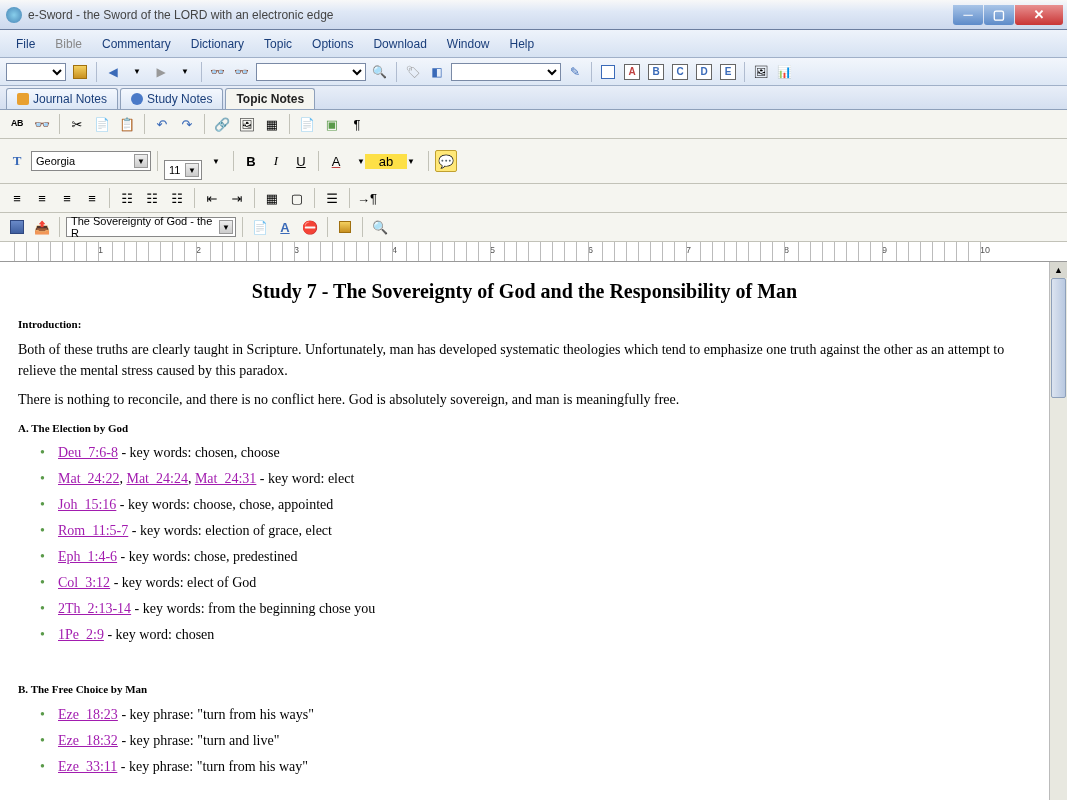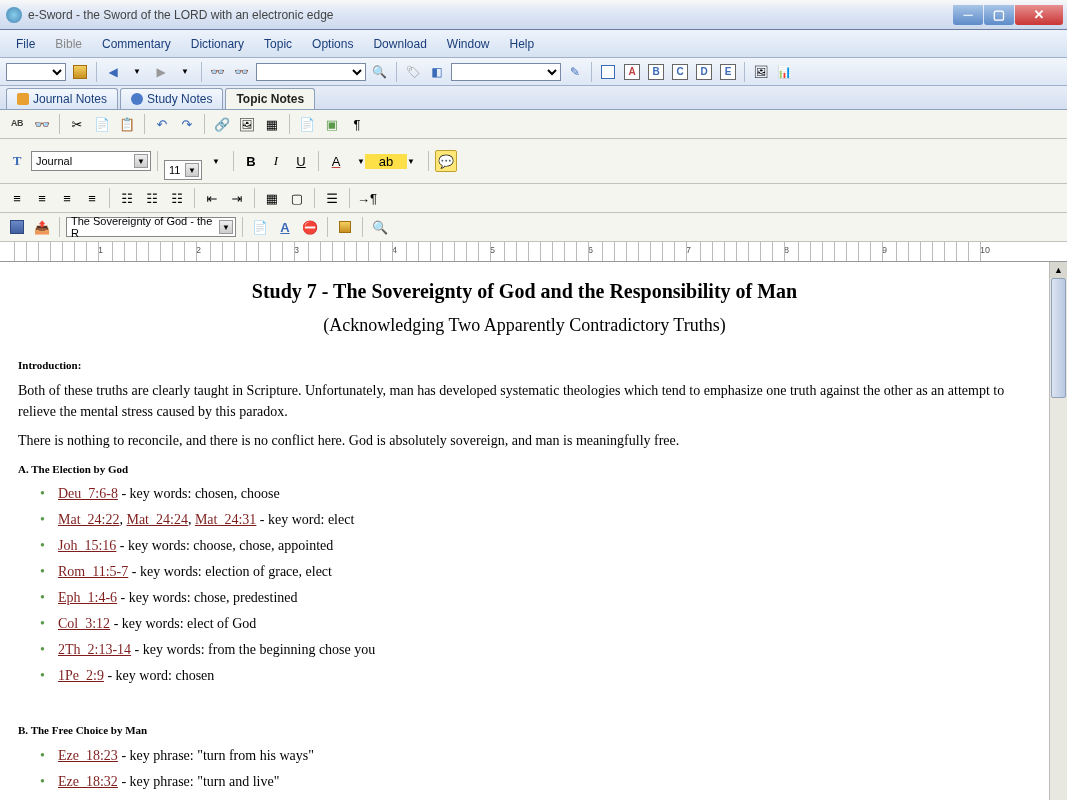--- a/index.html
+++ b/index.html
@@ -50,21 +50,21 @@
 
 .docwrap { position: relative; height: 558px; display: flex; }
 .document { flex: 1; background: #fff; overflow-y: auto; padding: 14px 18px; font-family: Georgia, serif; font-size: 14px; color: #000; line-height: 1.5; }
 .document h1 { text-align: center; font-size: 20px; font-weight: bold; margin-bottom: 6px; }
 .document h2.sub { text-align: center; font-size: 18px; font-weight: normal; margin-bottom: 18px; }
 .document .sec { font-weight: bold; font-size: 11px; margin-top: 10px; margin-bottom: 6px; }
 .document p { margin-bottom: 8px; }
 .document ul { list-style: none; padding-left: 40px; }
 .document li { margin-bottom: 5px; position: relative; }
 .document li::before { content: "•"; color: #5a9a4a; position: absolute; left: -18px; font-size: 14px; }
-.document a.ref { color: #7f1d1d; text-decoration: underline; }
+.document a.ref { color: #a21caf; text-decoration: underline; }
 .scrollbar { width: 18px; background: #e8e8e0; border-left: 1px solid #bbb; position: relative; }
 .scrollthumb { position: absolute; left: 1px; right: 1px; top: 16px; height: 120px; background: linear-gradient(to right,#dce4f0,#b8c8e0); border: 1px solid #8ea0ba; border-radius: 2px; }
 .scrollbtn { position: absolute; left: 0; right: 0; height: 16px; background: #d8d8d0; font-size: 9px; display: flex; align-items: center; justify-content: center; }
 .scrollbtn.up { top: 0; }
 .scrollbtn.dn { bottom: 0; }
 
 
 .filetab { height: 20px; background: #f5f5f0; border-top: 1px solid #bbb; border-bottom: 1px solid #999; padding: 2px 6px; font-size: 11px; color: #555; }
 
 
@@ -150,21 +150,21 @@
   <div class="tab">
     <span class="tabicon" style="background:#4a7ac8;border-radius:50%"></span>
     <span>Study Notes</span>
   </div>
   <div class="tab active">
     <span>Topic Notes</span>
   </div>
 </div>
 
 <div class="editorbar">
-  <div class="ebtn" style="color:#404040;font-weight:bold">ᴬᴮ</div>
+  <div class="ebtn" style="color:#000000;font-weight:bold">ᴬᴮ</div>
   <div class="ebtn">👓</div>
   <div class="esep"></div>
   <div class="ebtn">✂</div>
   <div class="ebtn">📄</div>
   <div class="ebtn">📋</div>
   <div class="esep"></div>
   <div class="ebtn" style="color:#3a6ab8">↶</div>
   <div class="ebtn" style="color:#3a6ab8">↷</div>
   <div class="esep"></div>
   <div class="ebtn">🔗</div>
@@ -172,21 +172,21 @@
   <div class="ebtn">▦</div>
   <div class="esep"></div>
   <div class="ebtn">📄</div>
   <div class="ebtn" style="color:#5a9a4a">▣</div>
   <div class="ebtn">¶</div>
 </div>
 
 <div class="editorbar">
   <div class="ebtn" style="color:#3a6ab8;font-family:serif;font-weight:bold">T</div>
   <div class="fontcombo">
-    <span>Journal</span>
+    <span>Georgia</span>
     <span class="combo-arrow">▼</span>
   </div>
   <div class="esep"></div>
   <div class="sizecombo">
     <span>11</span>
     <span class="combo-arrow">▼</span>
   </div>
   <div class="ebtn" style="font-size:8px">▼</div>
   <div class="esep"></div>
   <div class="ebtn" style="font-weight:bold">B</div>
@@ -337,21 +337,20 @@
     <div class="mark" style="left: 932px;"></div>
     <div class="mark" style="left: 944px;"></div>
     <div class="mark" style="left: 956px;"></div>
     <div class="mark" style="left: 968px;"></div>
     <div class="mark" style="left: 980px;"></div>
   </div>
 
 <div class="docwrap">
   <div class="document">
     <h1>Study 7 - The Sovereignty of God and the Responsibility of Man</h1>
-    <h2 class="sub">(Acknowledging Two Apparently Contradictory Truths)</h2>
     <div class="sec">Introduction:</div>
     <p>Both of these truths are clearly taught in Scripture.  Unfortunately, man has developed systematic theologies which tend to emphasize one truth against the other as an attempt to relieve the mental stress caused by this paradox.</p>
     <p>There is nothing to reconcile, and there is no conflict here.  God is absolutely sovereign, and man is meaningfully free.</p>
     <div class="sec">A.  The Election by God</div>
     <ul id="listA">
         <li><a class="ref" href="#">Deu_7:6-8</a> - key words: chosen, choose</li>
         <li><a class="ref" href="#">Mat_24:22</a>, <a class="ref" href="#">Mat_24:24</a>, <a class="ref" href="#">Mat_24:31</a> - key word: elect</li>
         <li><a class="ref" href="#">Joh_15:16</a> - key words: choose, chose, appointed</li>
         <li><a class="ref" href="#">Rom_11:5-7</a> - key words: election of grace, elect</li>
         <li><a class="ref" href="#">Eph_1:4-6</a> - key words: chose, predestined</li>

